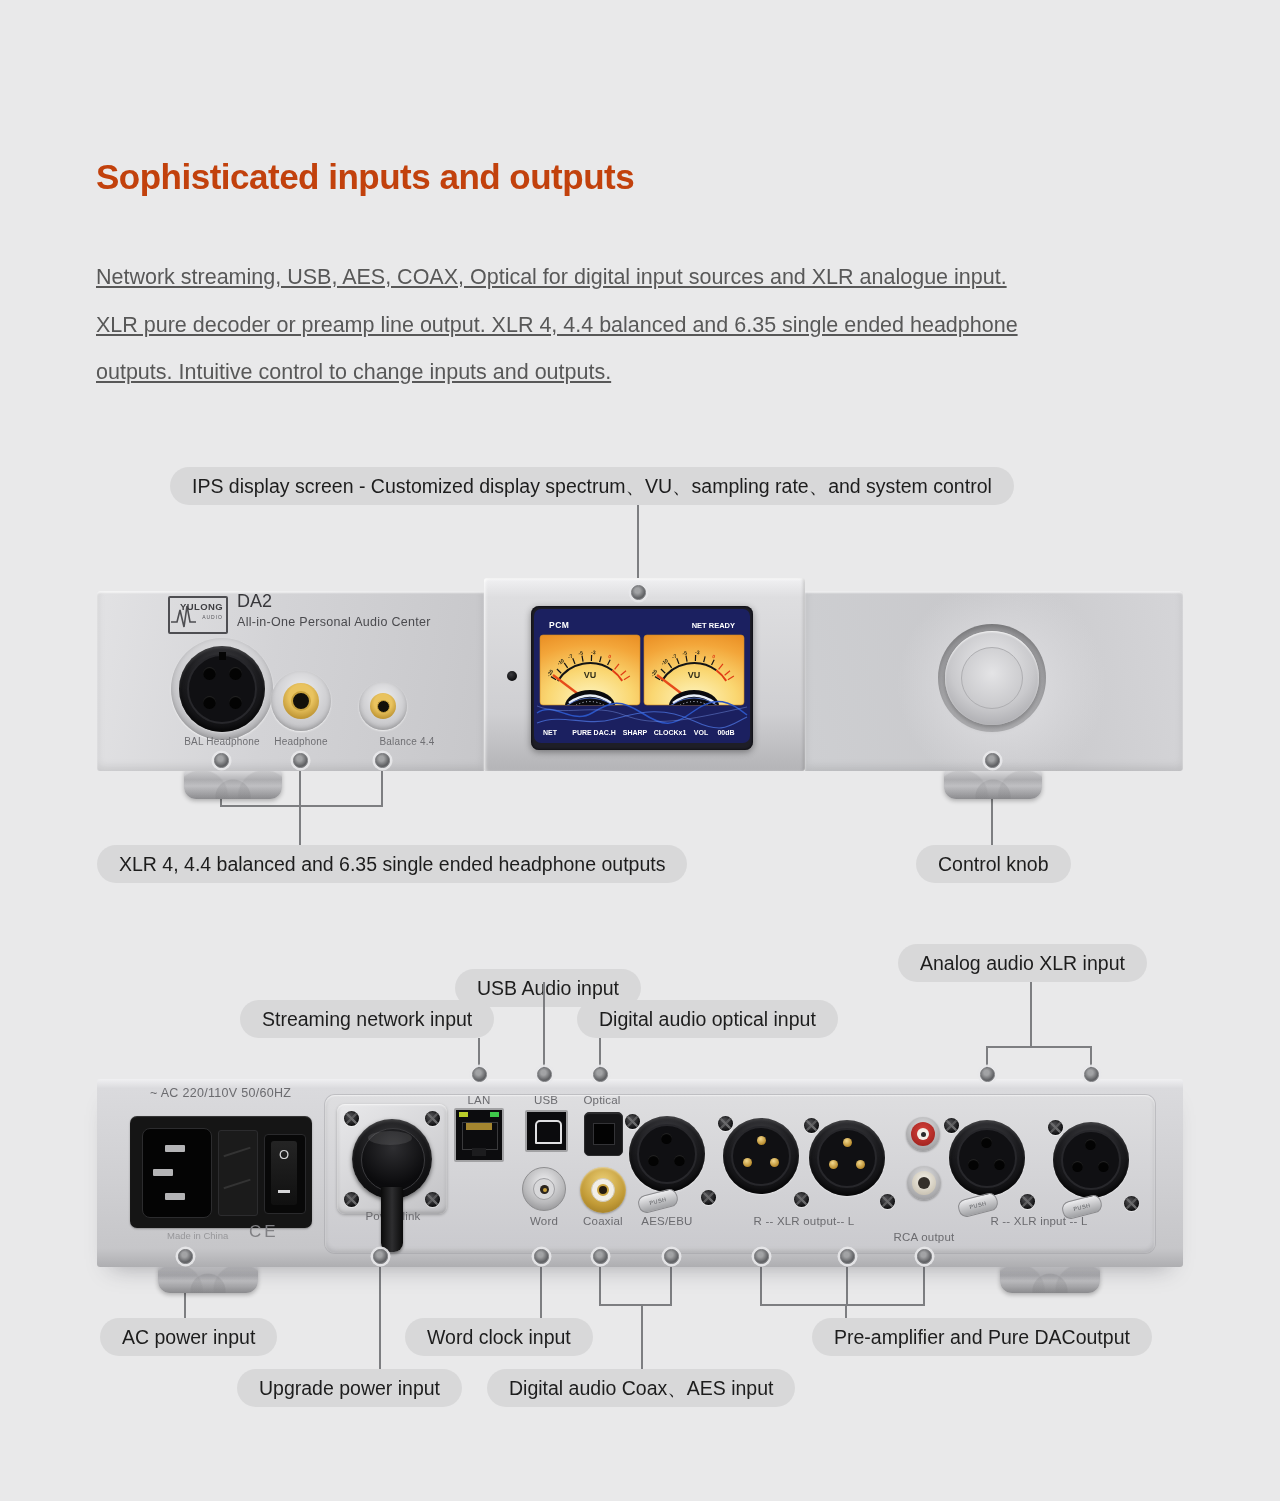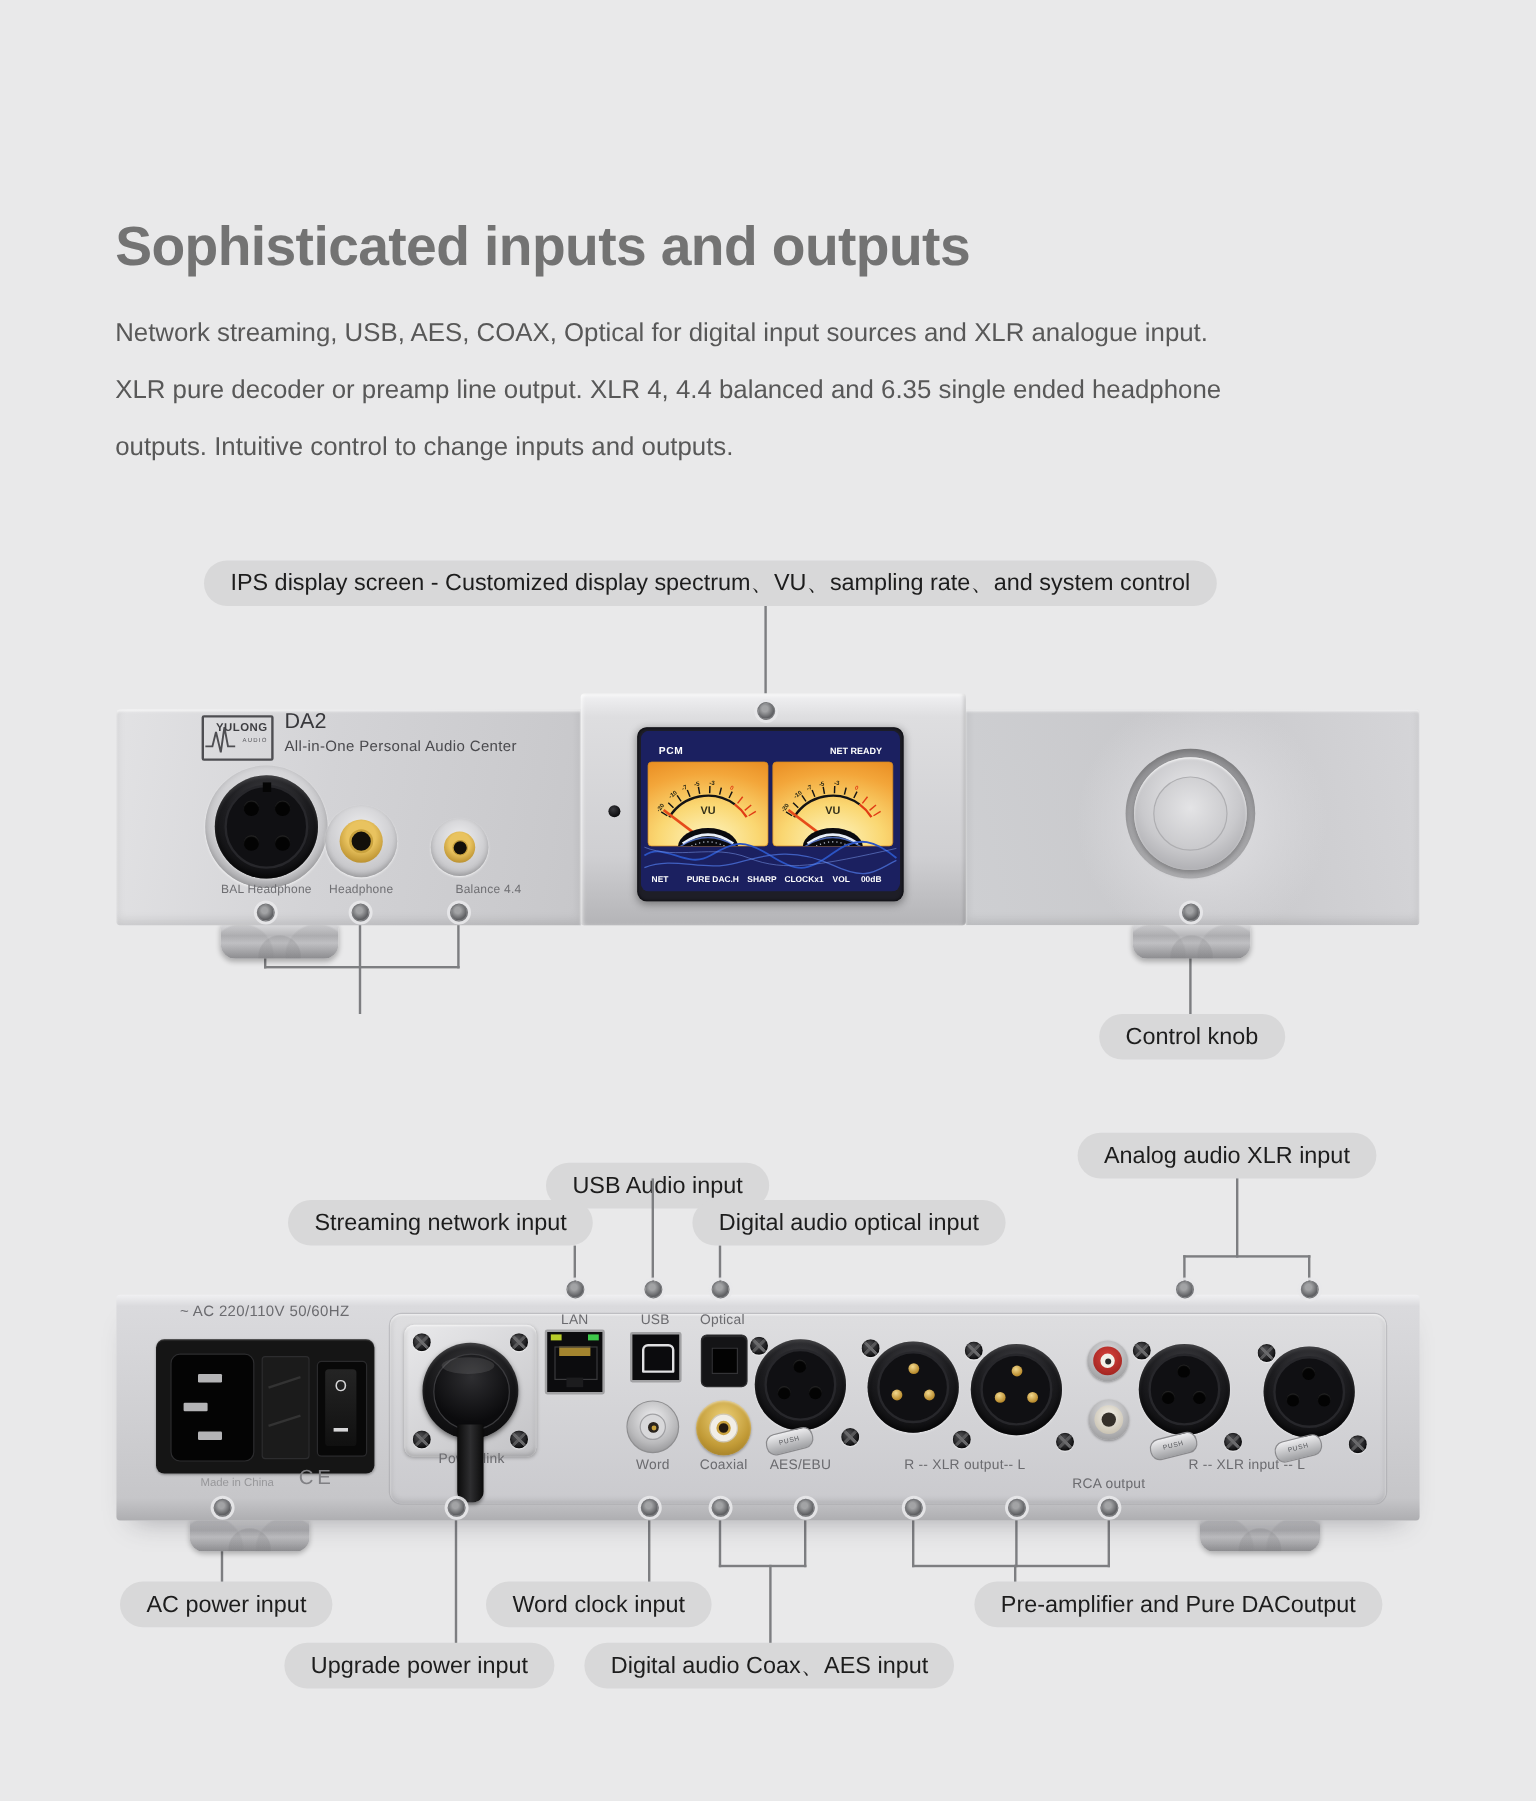--- a/index.html
+++ b/index.html
@@ -1,20 +1,20 @@
 <!DOCTYPE html>
 <html><head>
 <meta charset="utf-8">
 <style>
   html,body{margin:0;padding:0;}
   body{font-family:"Liberation Sans", sans-serif; background:#e9e9ea;}
   .page{position:relative;width:1280px;height:1501px;background:#e9e9ea;overflow:hidden;}
-  .title{position:absolute;left:96px;top:178px;font-size:46px;font-weight:600;letter-spacing:-.5px;color:#737373;margin:0;}
+  .title{position:absolute;left:96px;top:157px;font-size:35px;font-weight:600;letter-spacing:-.5px;color:#c2410c;margin:0;}
   .bodytext{position:absolute;left:96px;top:254px;font-size:21.5px;line-height:47.5px;color:#585858;}
-  .bodytext div{white-space:nowrap;}
+  .bodytext div{white-space:nowrap;text-decoration:underline;}
   .pill{position:absolute;height:38px;line-height:38px;padding:0 22px;border-radius:19px;background:#d8d8d9;color:#1d1d1d;font-size:19.5px;white-space:nowrap;}
   .vln{position:absolute;width:2px;background:#7d7e81;}
   .hln{position:absolute;height:2px;background:#7d7e81;}
   .mk{position:absolute;width:13px;height:13px;border-radius:50%;
       background:radial-gradient(circle at 42% 36%, #a2a3a5 0 22%, #5e5f62 68%, #8c8d90 100%);
       border:1px solid #77787b;box-shadow:0 0 0 2.5px rgba(232,232,234,.9);}
   .foot{position:absolute;border-radius:6px 6px 12px 12px;
       background:
         radial-gradient(circle at 18% 92%, #85858830 0 30%, transparent 32%),
         radial-gradient(circle at 50% 94%, #77777a38 0 30%, transparent 32%),
@@ -51,20 +51,21 @@
 <div class="page">
 
   <h1 class="title">Sophisticated inputs and outputs</h1>
   <div class="bodytext">
     <div>Network streaming, USB, AES, COAX, Optical for digital input sources and XLR analogue input.</div>
     <div>XLR pure decoder or preamp line output. XLR 4, 4.4 balanced and 6.35 single ended headphone</div>
     <div>outputs. Intuitive control to change inputs and outputs.</div>
   </div>
 
   <div class="pill" style="left:170px;top:467px;">IPS display screen - Customized display spectrum、VU、sampling rate、and system control</div>
+  <div class="pill" style="left:97px;top:845px;">XLR 4, 4.4 balanced and 6.35 single ended headphone outputs</div>
   <div class="pill" style="left:916px;top:845px;">Control knob</div>
   <div class="pill" style="left:455px;top:944px;margin-top:25px;">USB Audio input</div>
   <div class="pill" style="left:898px;top:944px;">Analog audio XLR input</div>
   <div class="pill" style="left:240px;top:1000px;">Streaming network input</div>
   <div class="pill" style="left:577px;top:1000px;">Digital audio optical input</div>
   <div class="pill" style="left:100px;top:1318px;">AC power input</div>
   <div class="pill" style="left:405px;top:1318px;">Word clock input</div>
   <div class="pill" style="left:237px;top:1369px;">Upgrade power input</div>
   <div class="pill" style="left:812px;top:1318px;">Pre-amplifier and Pure DACoutput</div>
   <div class="pill" style="left:487px;top:1369px;">Digital audio Coax、AES input</div>

